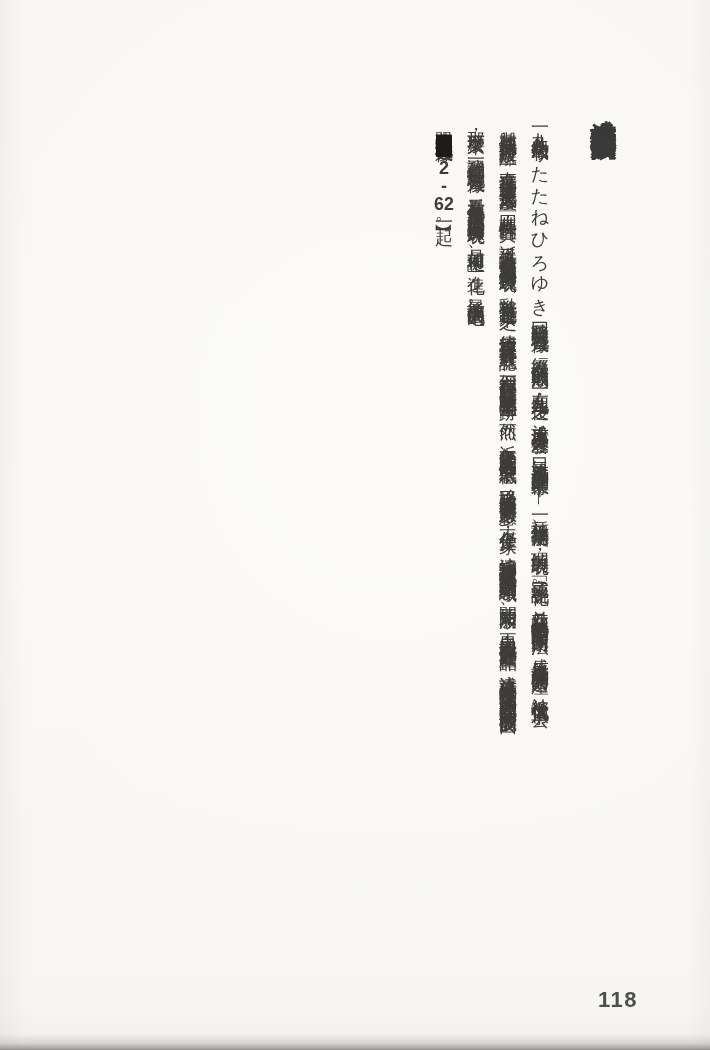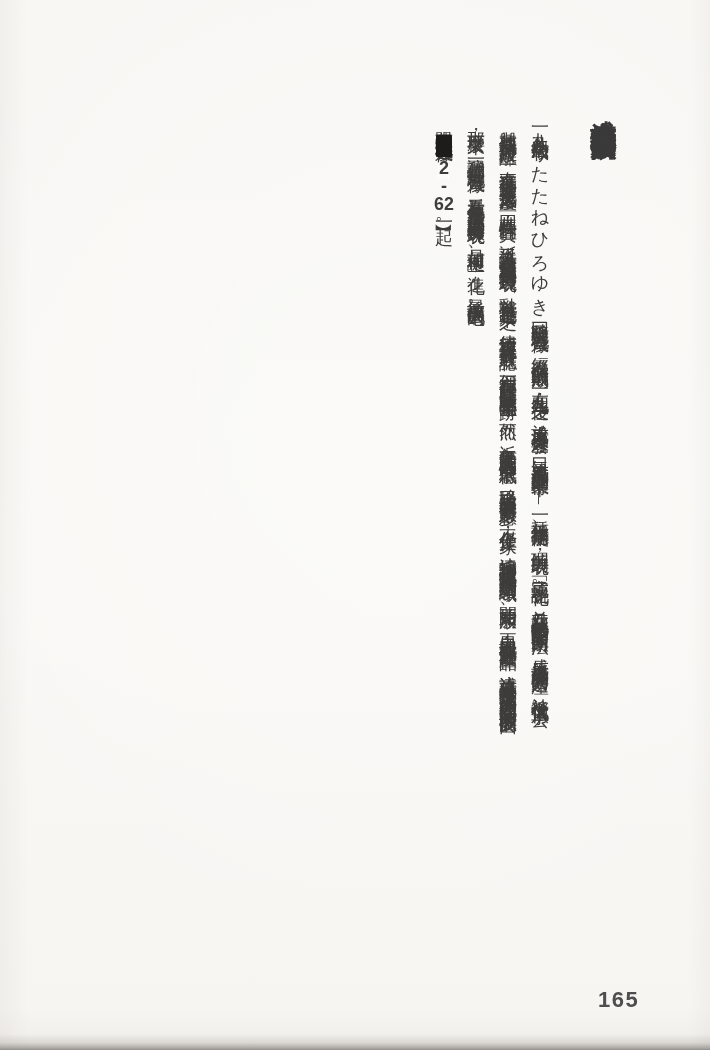--- a/index.html
+++ b/index.html
@@ -66,16 +66,16 @@
 
   <h1 class="chapter-title">成人漫畫特有的表現向外擴張的原因</h1>
 
   <div class="body-text">
     <p>一九八八年奧浩哉和うたたねひろゆき同時發現的「乳首殘像」，經歷過空白的熟成期，在一九九四年之後，於成人漫畫界大爆發，一口氣成為成人漫畫界的工業標準——一種任誰都能使用、理解的表現，完成了「記號化」。並且在記號化後仍不斷開發出新的使用法，成長為成人漫畫界的共同遺產，被後世代代傳承下去。</p>
     <p>與其他領域保持著一段距離，一直在遺世獨立的世界進化之成人漫畫，因其特殊的性質，誕生了許多只有這個領域才看得到的特殊表現。「乳首殘像」也是其中之一。儘管這種表現發祥於一般雜誌，但卻有很長一段時間在一般雜誌中銷聲匿跡。然而，近年各類漫畫間的區隔性愈來愈低，移民者和越境者的數量愈來愈多。不僅是作家，連編輯和讀者也不再侷限於特定的閱讀領域，開始更開放、更自由地去尋找有趣的漫畫作品。這或許就是原本被關在成人漫畫內的表現手法開始向外擴散的要因。</p>
     <p>那麼接下來，讓我們一起揮別「乳首殘像」，看看其他長年潛藏在成人漫畫深處的特殊表現，是如何誕生、進化，最後擴散出去的吧。</p>
     <p><span>跟著三峯徹的乳首殘像</span><span class="bracket">【</span><span class="figbox">圖</span><span class="tcy">2</span><span class="tcy">-</span><span class="tcy">62</span><span class="bracket">】</span><span>一起。</span></p>
   </div>
 
-  <div class="page-number">165</div>
+  <div class="page-number">118</div>
 
   <div class="scan-edge-bottom"></div>
 </div>
 
 </body></html>

